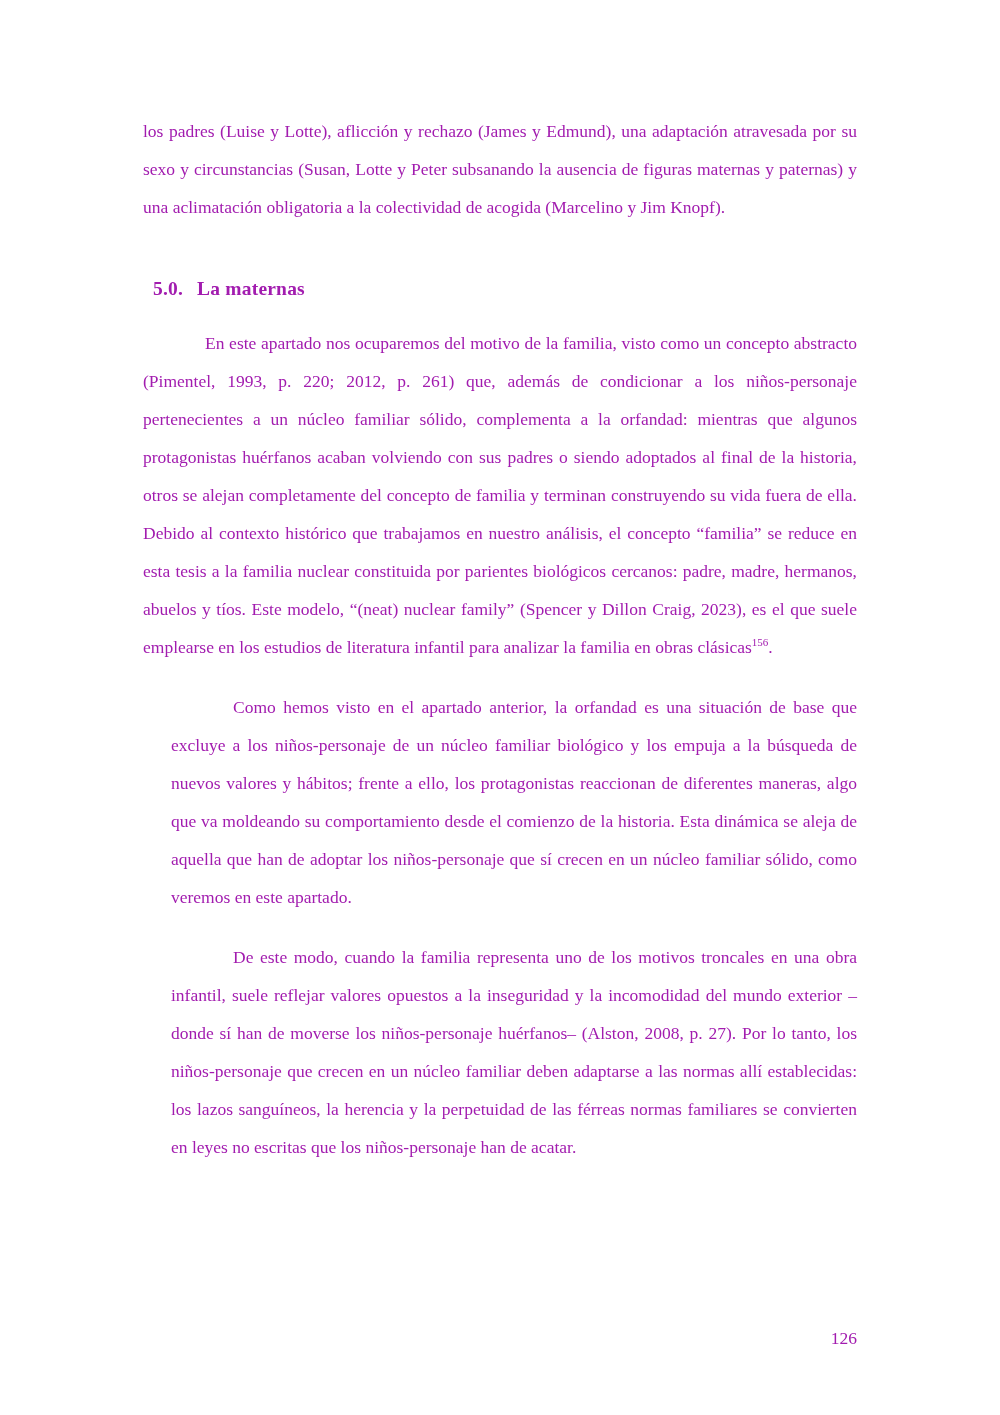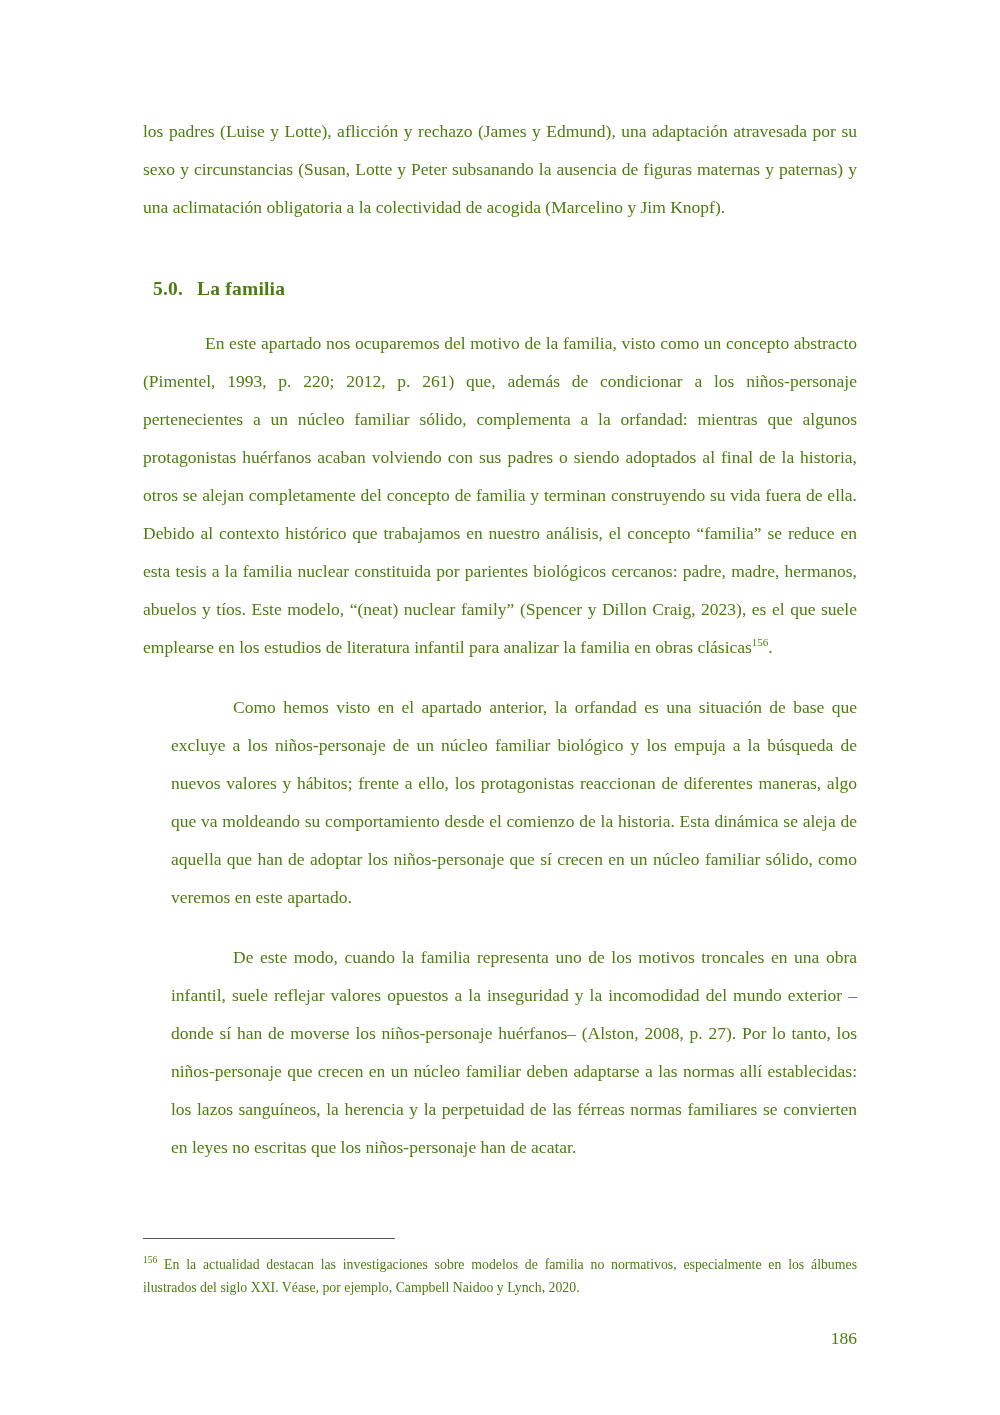--- a/index.html
+++ b/index.html
@@ -4,21 +4,21 @@
 <style>
   * { margin: 0; padding: 0; box-sizing: border-box; }
   html, body { background: #e9e9e9; }
   .page {
     position: relative;
     width: 1000px;
     height: 1415px;
     margin: 0 auto;
     background: #ffffff;
     font-family: "Liberation Serif", serif;
-    color: #4d7c0f;
+    color: #a21caf;
     overflow: hidden;
   }
   .content {
     position: absolute;
     left: 143px;
     right: 143px;
     top: 112px;
   }
   .para {
     font-size: 17.5px;
@@ -69,34 +69,28 @@
 </style>
 </head>
 <body>
 
 <div class="page">
   <div class="content">
 
     <p class="para">los padres (Luise y Lotte), aflicción y rechazo (James y Edmund), una adaptación atravesada por su sexo y circunstancias (Susan, Lotte y Peter subsanando la ausencia de figuras maternas y paternas) y una aclimatación obligatoria a la colectividad de acogida (Marcelino y Jim Knopf).</p>
 
     <h2 class="heading">
-      <span class="num">5.0.</span><span>La familia</span>
+      <span class="num">5.0.</span><span>La maternas</span>
     </h2>
 
     <p class="para indent">
       <span>En este apartado nos ocuparemos del motivo de la familia, visto como un concepto abstracto (Pimentel, 1993, p. 220; 2012, p. 261) que, además de condicionar a los niños-personaje pertenecientes a un núcleo familiar sólido, complementa a la orfandad: mientras que algunos protagonistas huérfanos acaban volviendo con sus padres o siendo adoptados al final de la historia, otros se alejan completamente del concepto de familia y terminan construyendo su vida fuera de ella. Debido al contexto histórico que trabajamos en nuestro análisis, el concepto “familia” se reduce en esta tesis a la familia nuclear constituida por parientes biológicos cercanos: padre, madre, hermanos, abuelos y tíos. Este modelo, “(neat) nuclear family” (Spencer y Dillon Craig, 2023), es el que suele emplearse en los estudios de literatura infantil para analizar la familia en obras clásicas</span><sup class="fnref">156</sup><span>.</span>
     </p>
 
     <p class="para indent spaced">Como hemos visto en el apartado anterior, la orfandad es una situación de base que excluye a los niños-personaje de un núcleo familiar biológico y los empuja a la búsqueda de nuevos valores y hábitos; frente a ello, los protagonistas reaccionan de diferentes maneras, algo que va moldeando su comportamiento desde el comienzo de la historia. Esta dinámica se aleja de aquella que han de adoptar los niños-personaje que sí crecen en un núcleo familiar sólido, como veremos en este apartado.</p>
 
     <p class="para indent spaced">De este modo, cuando la familia representa uno de los motivos troncales en una obra infantil, suele reflejar valores opuestos a la inseguridad y la incomodidad del mundo exterior –donde sí han de moverse los niños-personaje huérfanos– (Alston, 2008, p. 27). Por lo tanto, los niños-personaje que crecen en un núcleo familiar deben adaptarse a las normas allí establecidas: los lazos sanguíneos, la herencia y la perpetuidad de las férreas normas familiares se convierten en leyes no escritas que los niños-personaje han de acatar.</p>
 
   </div>
 
-  <div class="footnote-block">
-    <div class="footnote-rule"></div>
-    <p class="footnote">
-      <sup>156</sup><span> En la actualidad destacan las investigaciones sobre modelos de familia no normativos, especialmente en los álbumes ilustrados del siglo XXI. Véase, por ejemplo, Campbell Naidoo y Lynch, 2020.</span>
-    </p>
-  </div>
 
-  <div class="page-number">186</div>
+  <div class="page-number">126</div>
 </div>
 
 </body></html>

